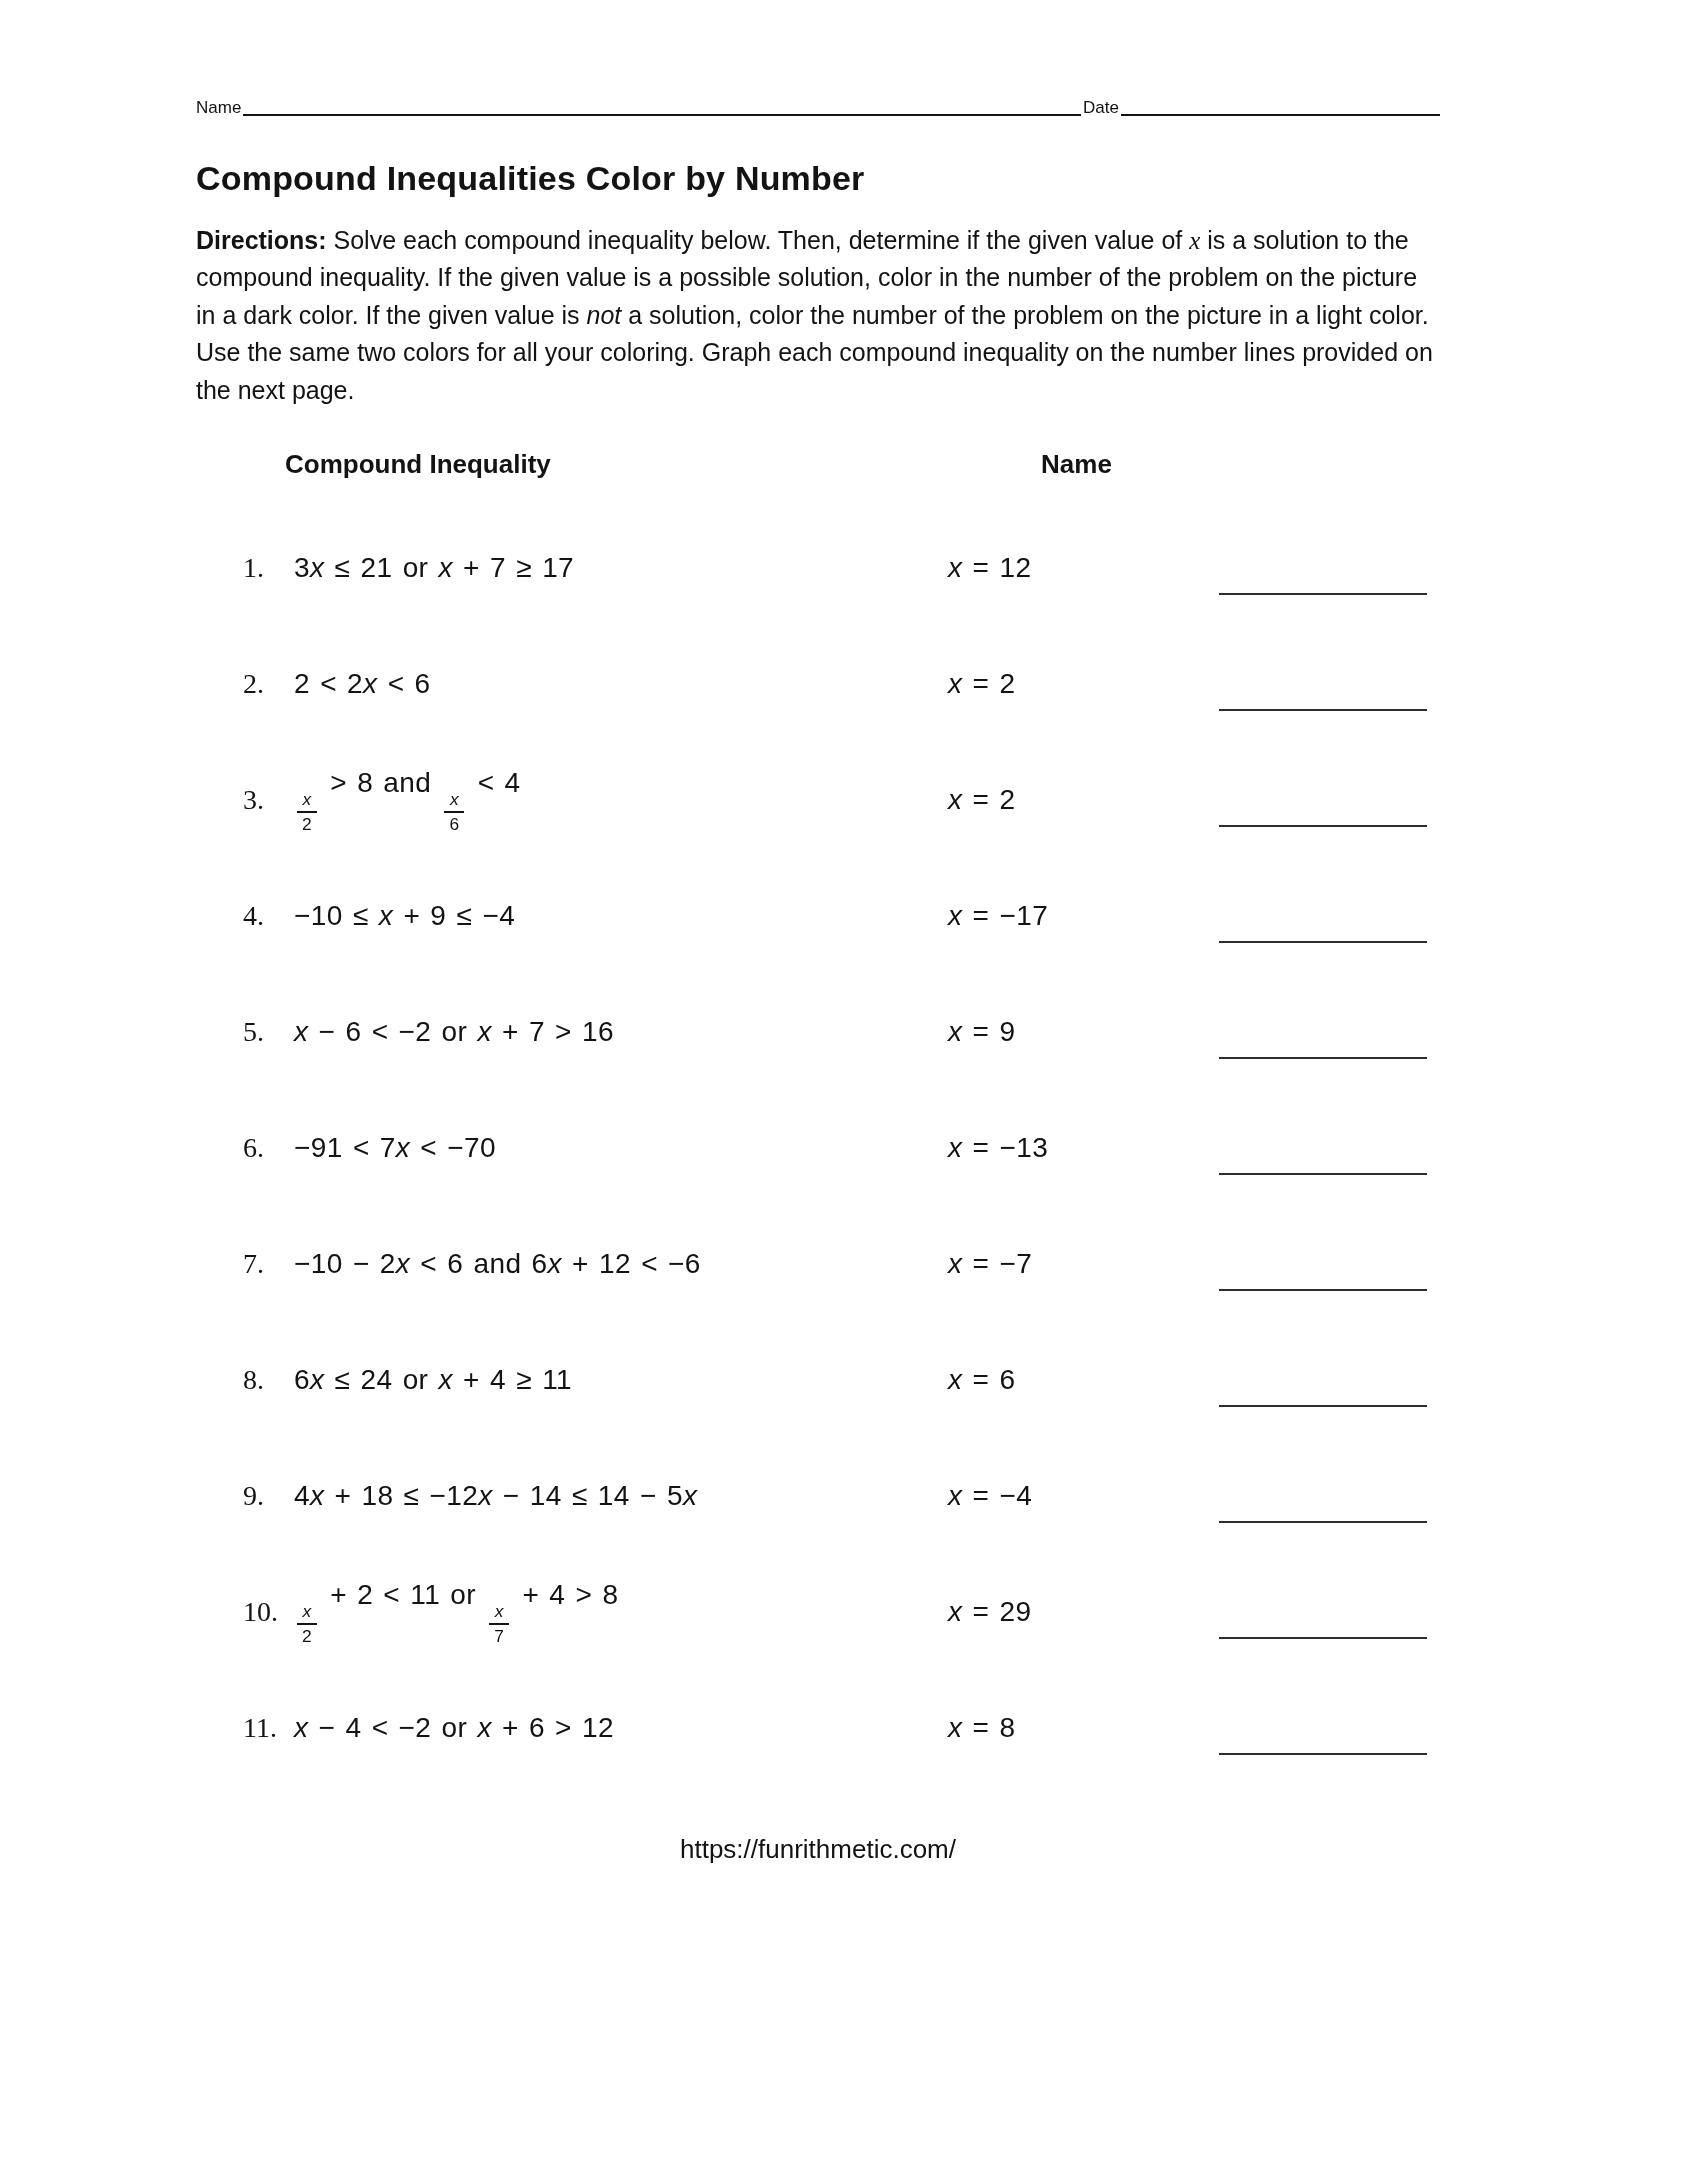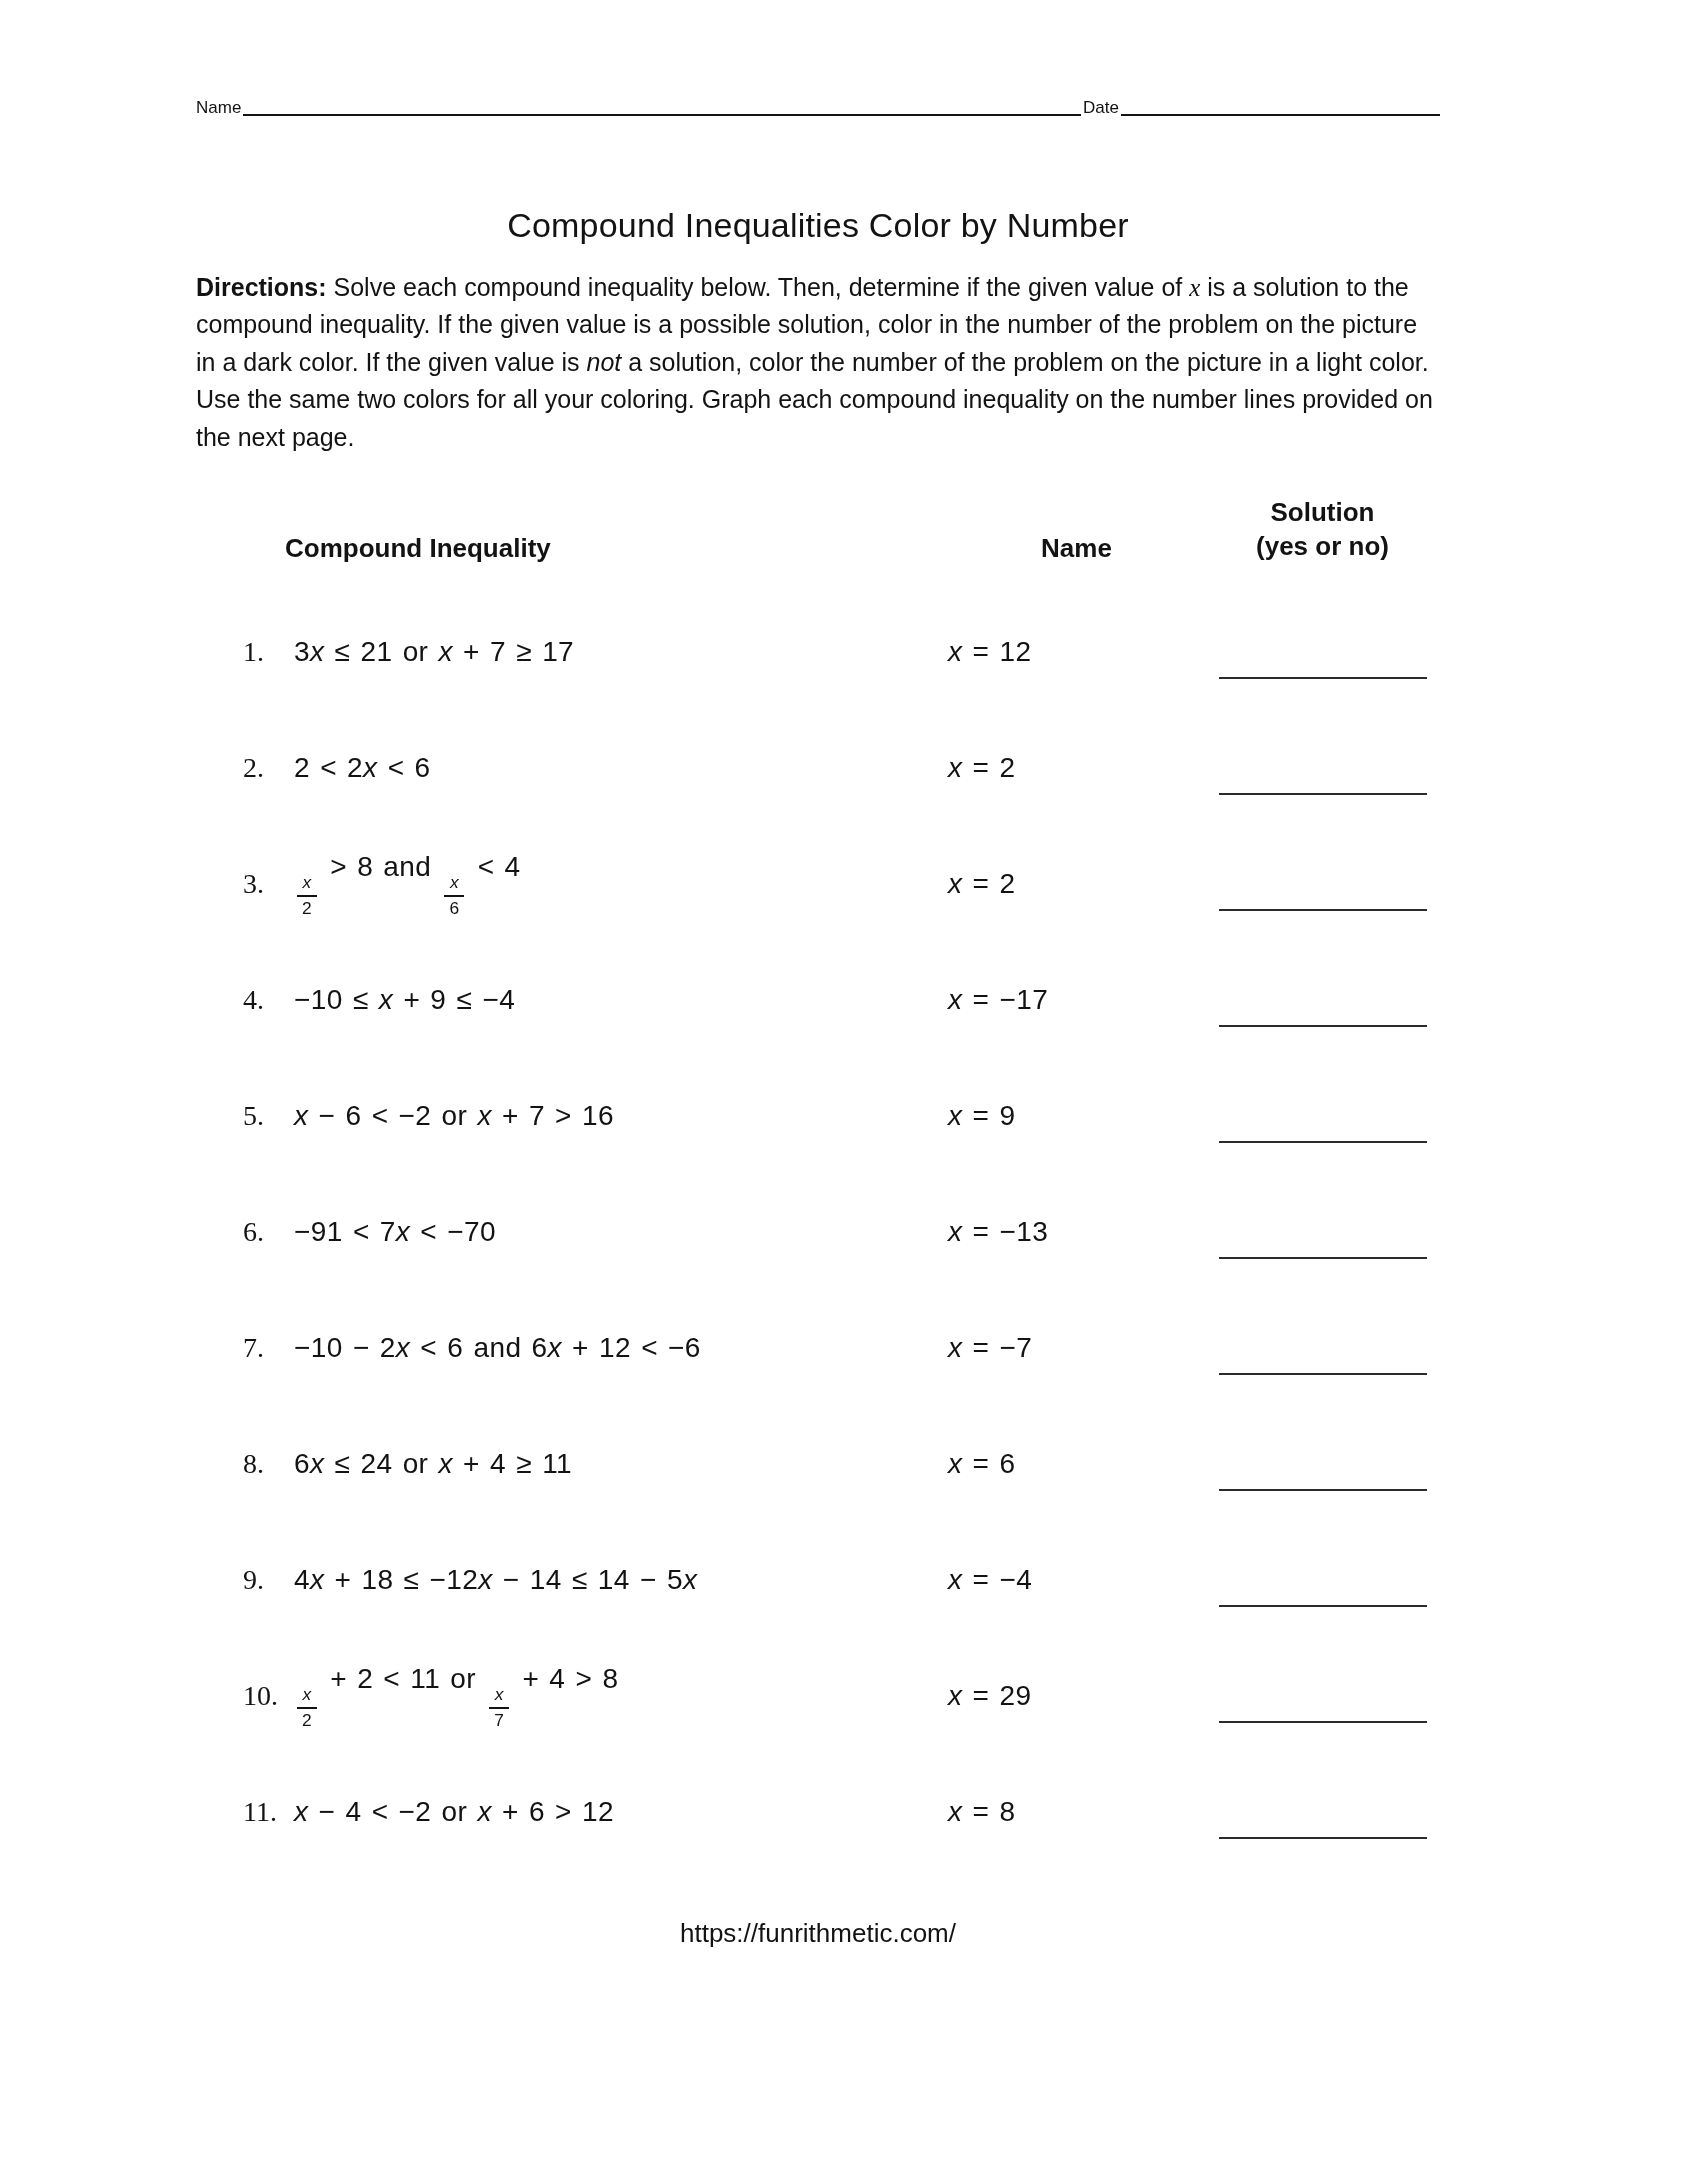--- a/index.html
+++ b/index.html
@@ -10,21 +10,21 @@
   }
   .page{padding:99px 243px 0 196px;}
 
   
   .name-row{display:flex;align-items:flex-end;font-size:17px;line-height:1.1;}
   .fill-line{border-bottom:2px solid #131313;height:2px;}
   .name-fill{flex:1 1 auto;margin:0 2px 2px 2px;}
   .date-fill{flex:0 0 319px;margin:0 0 2px 2px;}
 
   
-  .title{margin-top:88px;text-align:center;font-size:34px;font-weight:normal;letter-spacing:0.2px;}
+  .title{margin-top:41px;font-size:34px;font-weight:bold;letter-spacing:0.2px;}
 
   
   .directions{margin-top:24px;font-size:25px;line-height:1.5;max-width:1249px;}
   .seg-bold{font-weight:bold;}
   .seg-italic{font-style:italic;}
   .seg-math{font-family:"Liberation Serif",serif;font-style:italic;}
 
   
   .thead{display:grid;grid-template-columns:752px 257px 235px;align-items:end;
          margin-top:40px;font-weight:bold;font-size:26px;}
@@ -65,24 +65,20 @@
     <span class="fill-line date-fill"></span>
   </div>
 
   <div class="title">Compound Inequalities Color by Number</div>
 
   <div class="directions"><span class="seg-bold">Directions:</span><span> Solve each compound inequality below.  Then, determine if the given value of </span><span class="seg-math">x</span><span> is a solution to the compound inequality.  If the given value is a possible solution, color in the number of the problem on the picture in a dark color.  If the given value is </span><span class="seg-italic">not</span><span> a solution, color the number of the problem on the picture in a light color. Use the same two colors for all your coloring. Graph each compound inequality on the number lines provided on the next page.</span></div>
 
   <div class="thead">
     <div class="h1">Compound Inequality</div>
     <div class="h2">Name</div>
-    <div class="h3">
-      <div>Solution</div>
-      <div>(yes or no)</div>
-    </div>
   </div>
 
   <div class="rows">
       <div class="prow">
         <div class="c1">
           <span class="pnum">1.</span>
           <span class="math">3<span class="mvar">x</span> ≤ 21 or <span class="mvar">x</span> + 7 ≥ 17</span>
         </div>
         <div class="c2 math"><span class="mvar">x</span> = 12</div>
         <div class="c3">

